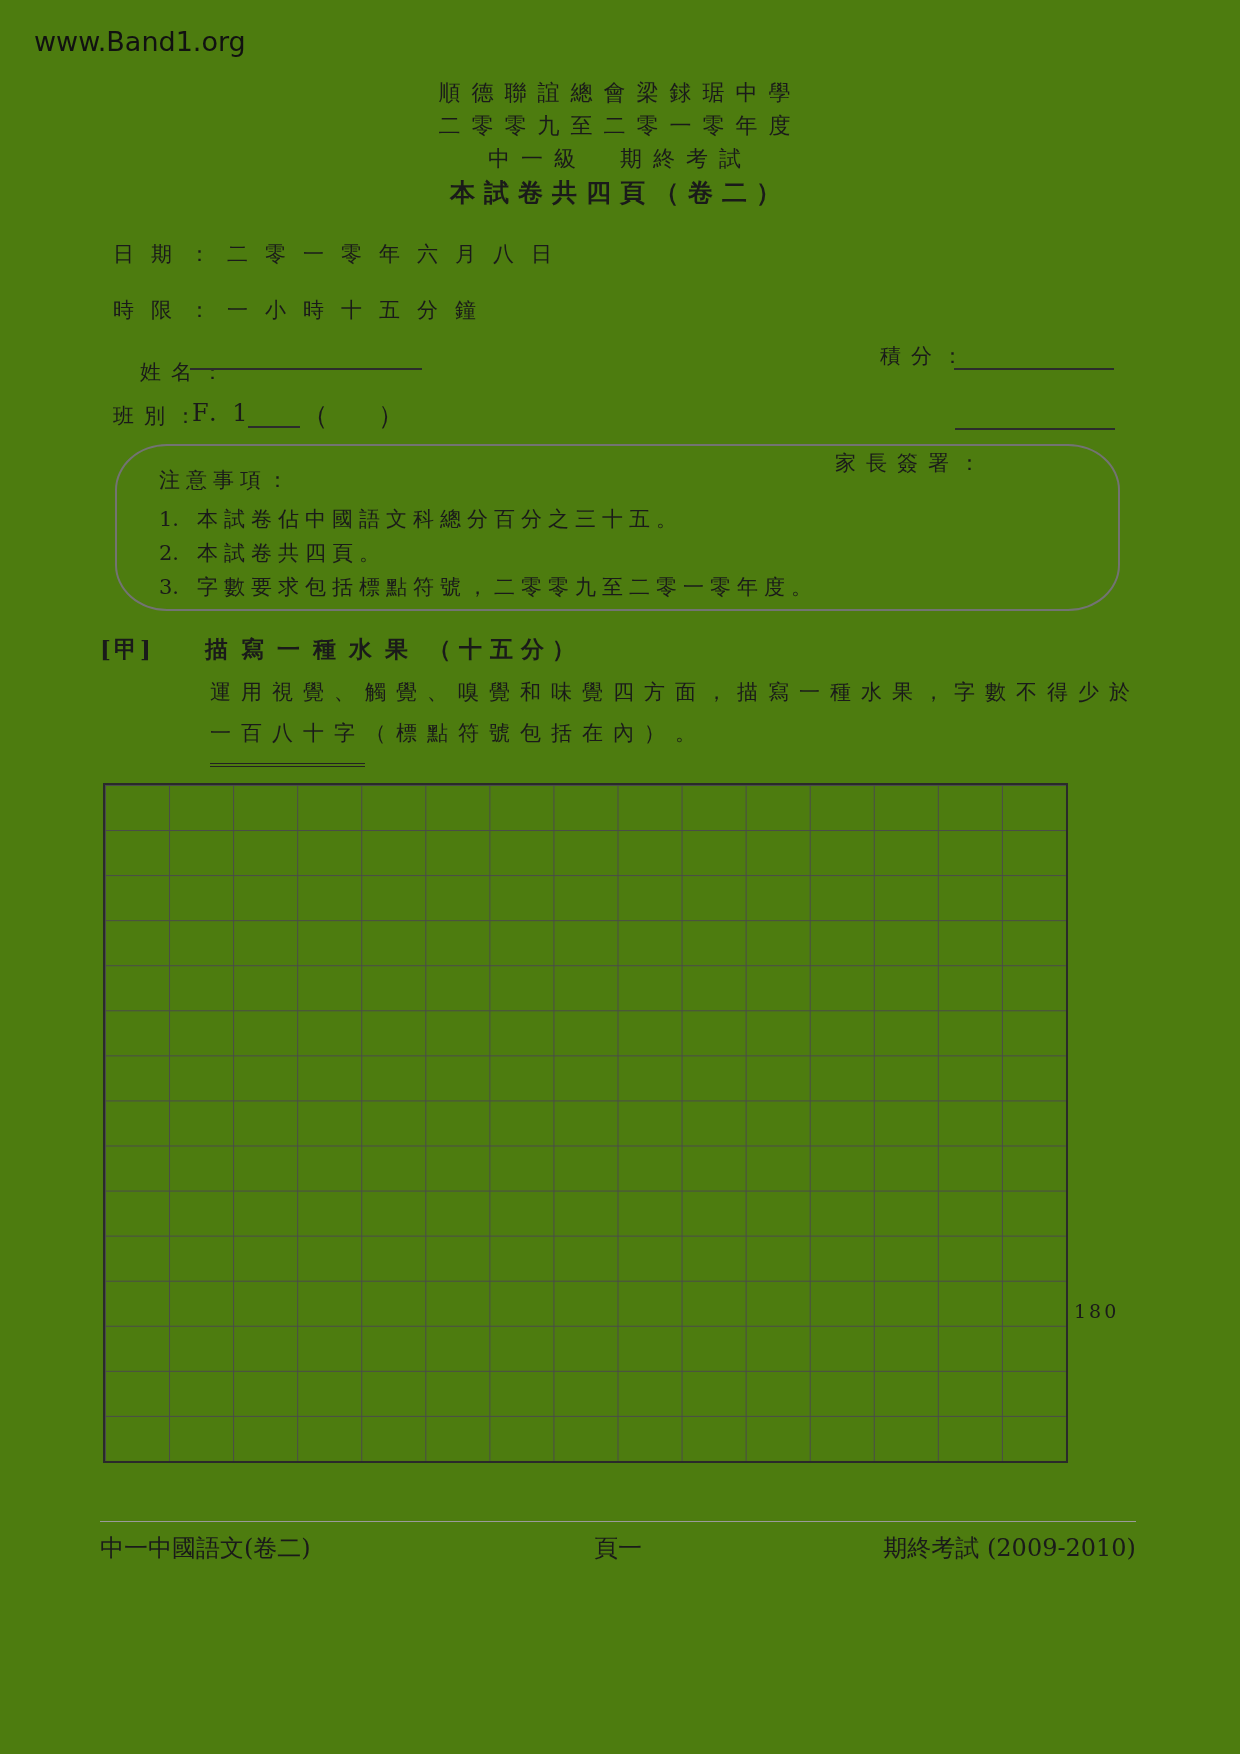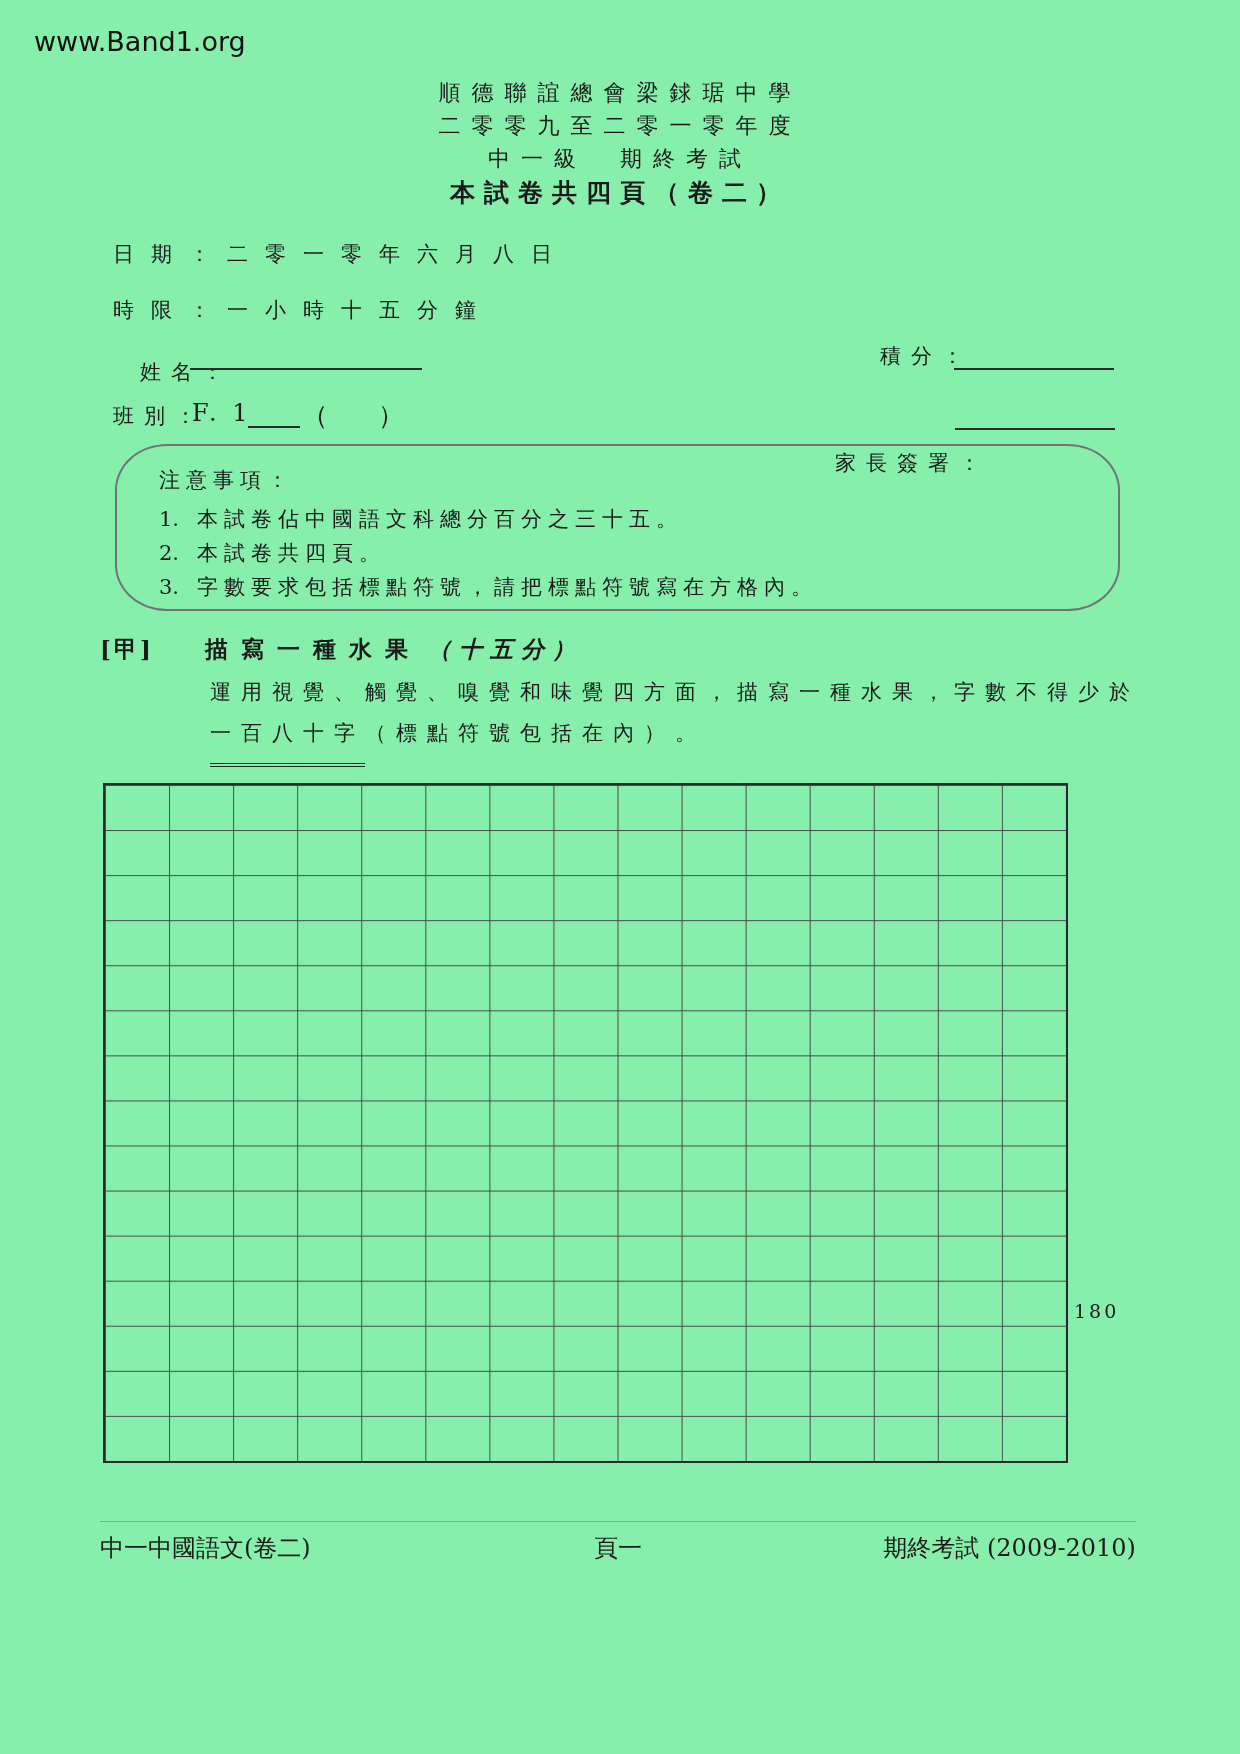--- a/index.html
+++ b/index.html
@@ -2,21 +2,21 @@
 <html><head>
 <meta charset="utf-8">
 <style>
   * { margin: 0; padding: 0; box-sizing: border-box; }
   html,body { background:#e8e8e8; }
   .page {
     position: relative;
     width: 1240px;
     height: 1754px;
     margin: 0 auto;
-    background: #86efac;
+    background: #4d7c0f;
     font-family: "DejaVu Serif", "Liberation Serif", serif;
     color: #1a1a1a;
     overflow: hidden;
   }
   .abs { position: absolute; }
 
   .watermark {
     left: 34px; top: 26px;
     font-family: "DejaVu Sans", "Liberation Sans", sans-serif;
     font-size: 27px; color: #111;
@@ -40,21 +40,21 @@
     border-radius: 52px / 46px;
     padding: 20px 30px 8px 42px;
   }
   .notice-title { font-size: 21px; letter-spacing: 6px; margin-bottom: 8px; }
   .notice-item { display: flex; font-size: 21px; line-height: 34px; }
   .notice-item .num { width: 38px; letter-spacing: 0; }
   .notice-item .txt { letter-spacing: 6px; white-space: nowrap; }
 
   .sec-label { left: 100px; top: 634px; font-size: 23px; font-weight: bold; letter-spacing: 3px; }
   .sec-title { left: 205px; top: 634px; font-size: 23px; font-weight: bold; letter-spacing: 13px; }
-  .sec-marks { left: 428px; top: 634px; font-size: 23px; font-weight: bold; letter-spacing: 8px; font-style: italic; }
+  .sec-marks { left: 428px; top: 634px; font-size: 23px; font-weight: bold; letter-spacing: 8px; }
   .sec-line1 { left: 210px; top: 678px; font-size: 21px; letter-spacing: 10px; white-space: nowrap; }
   .sec-line2 { left: 210px; top: 719px; font-size: 21px; letter-spacing: 10px; white-space: nowrap; }
   .dbl-underline { border-bottom: 4px double #222; padding-bottom: 18px; }
 
   .writing-grid {
     left: 103px; top: 783px; width: 965px; height: 680px;
     border: 2px solid #2a2a2a;
     background-image:
       linear-gradient(to right, #4a4a4a 1px, transparent 1px),
       linear-gradient(to bottom, #4a4a4a 1px, transparent 1px);
@@ -101,21 +101,21 @@
     <div class="notice-item">
       <span class="num">1.</span>
       <span class="txt">本試卷佔中國語文科總分百分之三十五。</span>
     </div>
     <div class="notice-item">
       <span class="num">2.</span>
       <span class="txt">本試卷共四頁。</span>
     </div>
     <div class="notice-item">
       <span class="num">3.</span>
-      <span class="txt">字數要求包括標點符號，請把標點符號寫在方格內。</span>
+      <span class="txt">字數要求包括標點符號，二零零九至二零一零年度。</span>
     </div>
   </div>
 
   <div class="abs sec-label">[甲]</div>
   <div class="abs sec-title">描寫一種水果</div>
   <div class="abs sec-marks">（十五分）</div>
   <div class="abs sec-line1">運用視覺、觸覺、嗅覺和味覺四方面，描寫一種水果，字數不得少於</div>
   <div class="abs sec-line2"><span class="dbl-underline">一百八十字</span><span>（標點符號包括在內）。</span></div>
 
   <div class="abs writing-grid" style="background-size: calc(6.66667%) 100%, 100% calc(6.66667%);"></div>

